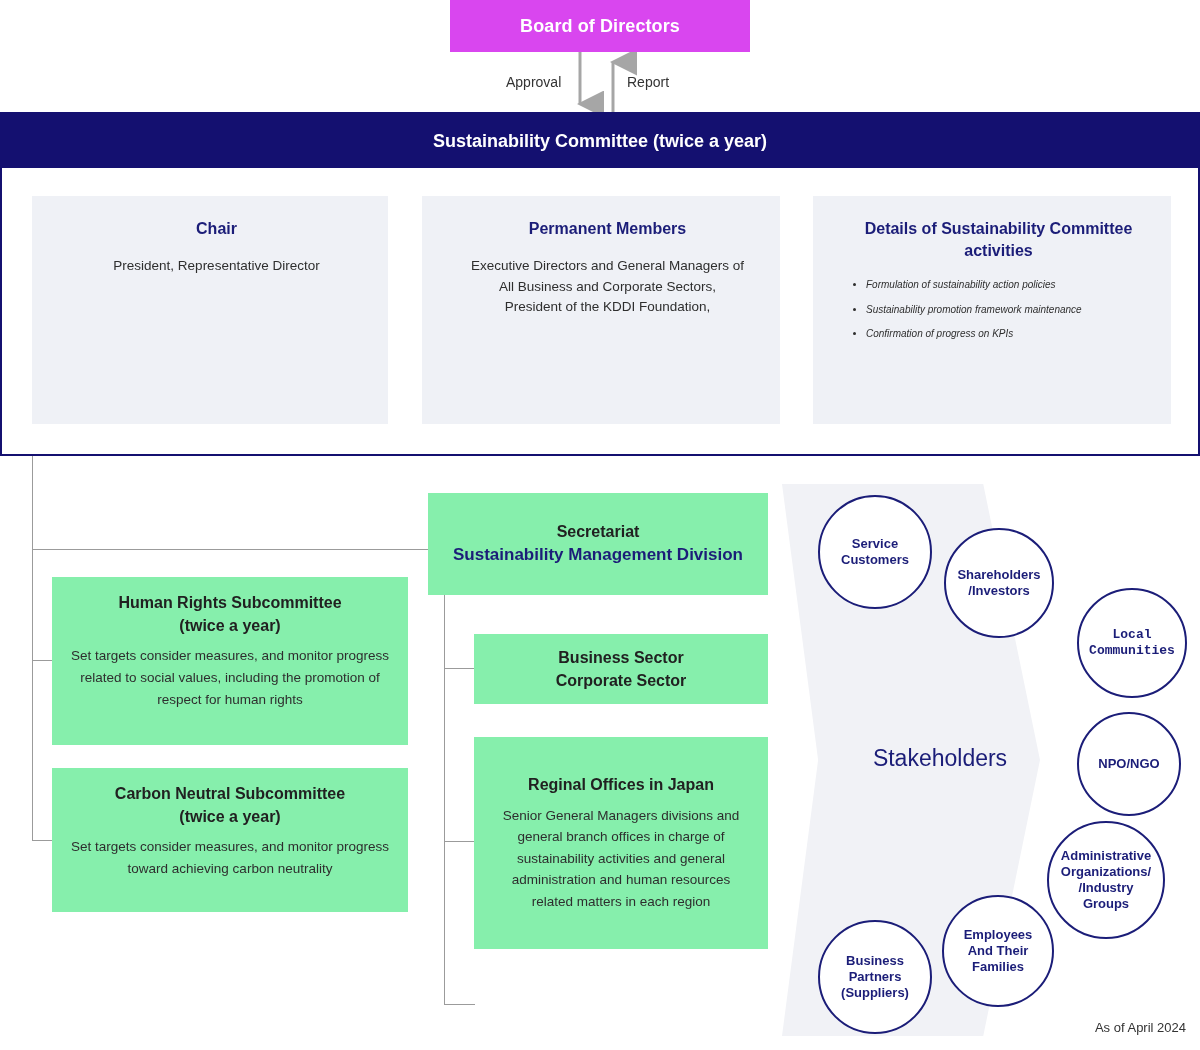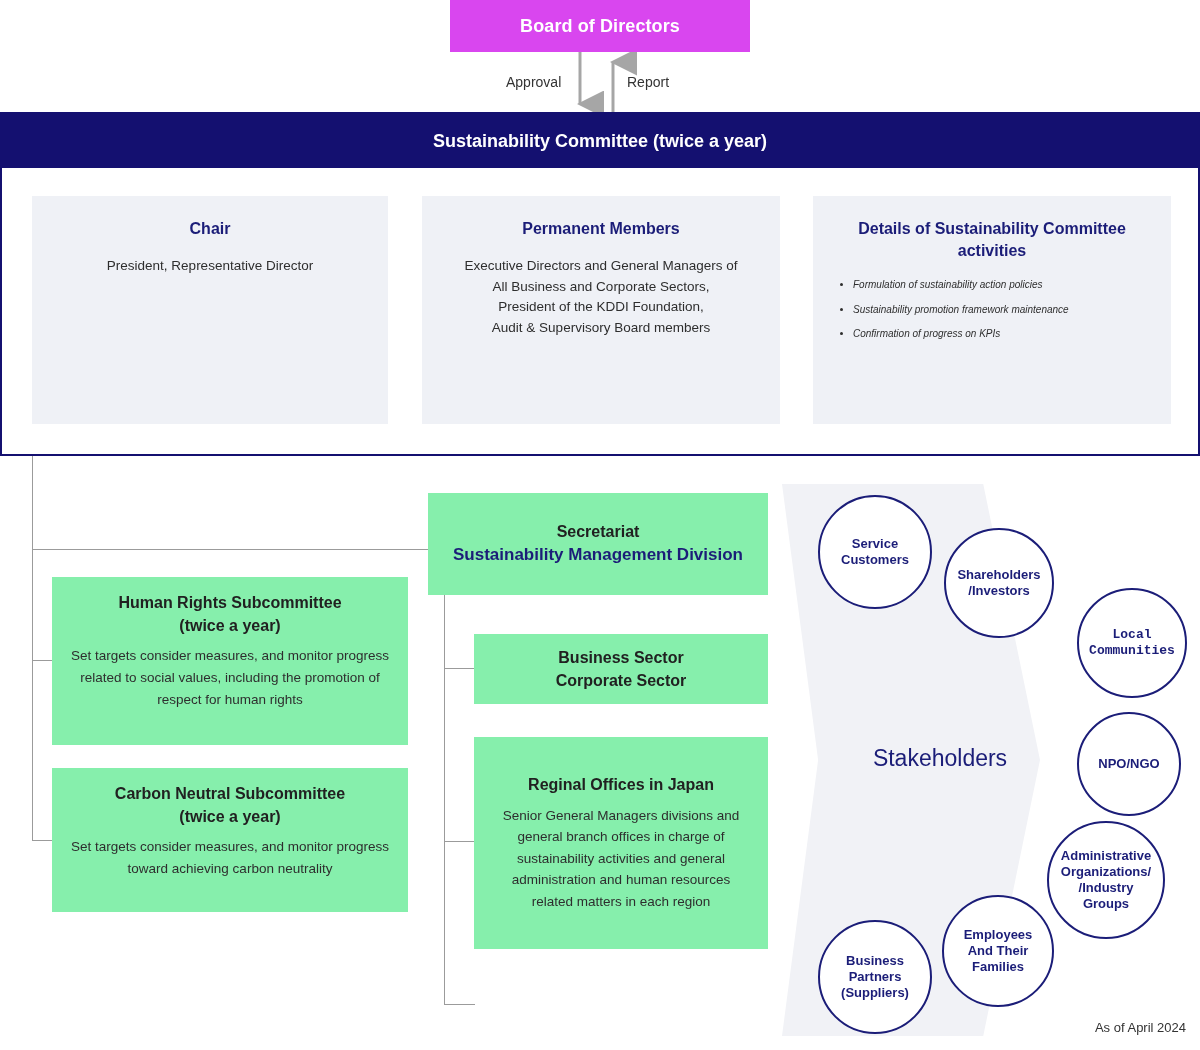--- a/index.html
+++ b/index.html
@@ -61,21 +61,21 @@
     font-size: 18px;
     font-weight: bold;
     display: flex;
     align-items: center;
     justify-content: center;
   }
   .panel {
     position: absolute;
     background: #eff1f6;
     box-sizing: border-box;
-    padding: 22px 14px 14px 14px;
+    padding: 22px 14px 14px 27px;
   }
   .panel-chair   { left: 30px;  top: 82px; width: 356px; height: 228px; }
   .panel-members { left: 420px; top: 82px; width: 358px; height: 228px; }
   .panel-details { left: 811px; top: 82px; width: 358px; height: 228px; }
 
   .panel-title {
     color: #1b1d78;
     font-size: 16px;
     font-weight: bold;
     text-align: center;
@@ -224,21 +224,20 @@
       <div class="panel-title">Chair</div>
       <div class="panel-body">President, Representative Director</div>
     </div>
 
     <div class="panel panel-members">
       <div class="panel-title">Permanent Members</div>
       <div class="panel-body">
         <div>Executive Directors and General Managers of</div>
         <div>All Business and Corporate Sectors,</div>
         <div>President of the KDDI Foundation,</div>
-        <div>Audit &amp; Supervisory Board members</div>
       </div>
     </div>
 
     <div class="panel panel-details">
       <div class="panel-title">Details of Sustainability Committee activities</div>
       <ul class="panel-list">
         <li>Formulation of sustainability action policies</li>
         <li>Sustainability promotion framework maintenance</li>
         <li>Confirmation of progress on KPIs</li>
       </ul>

